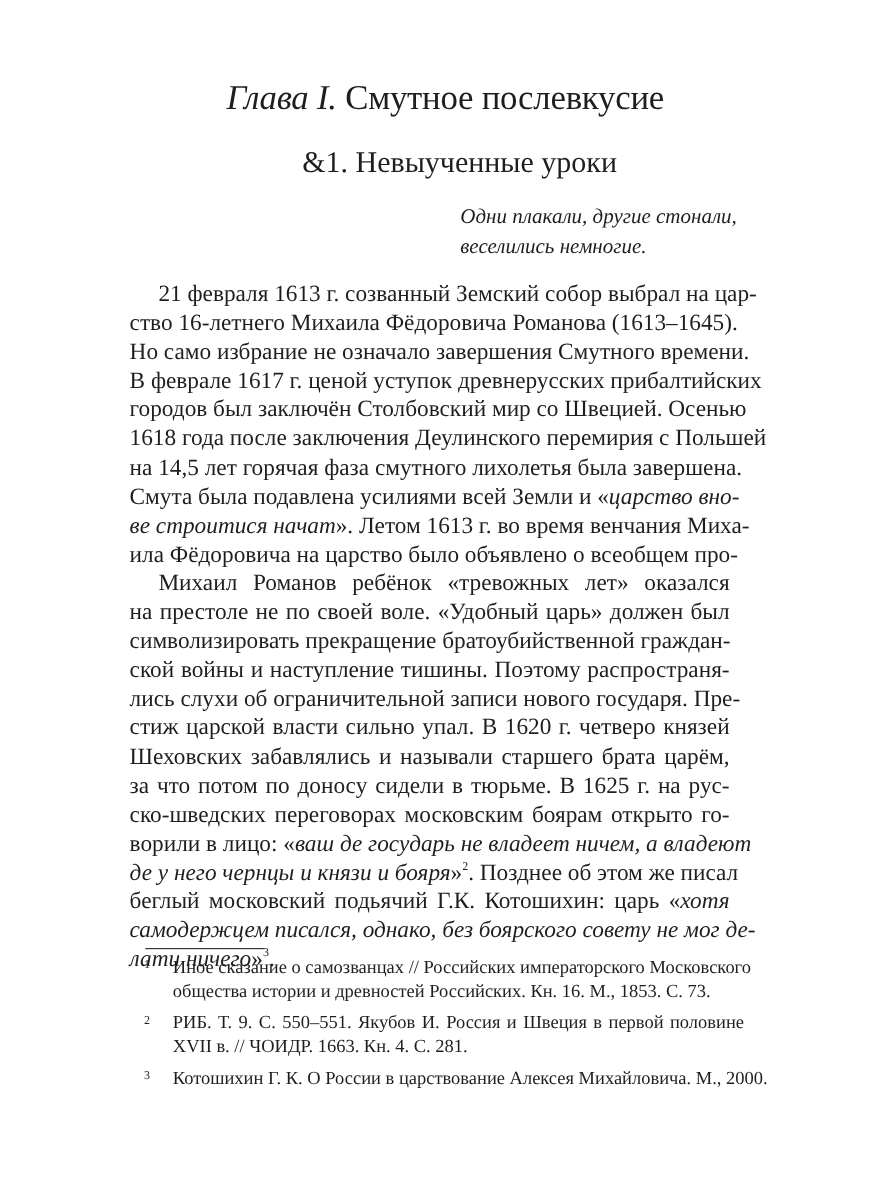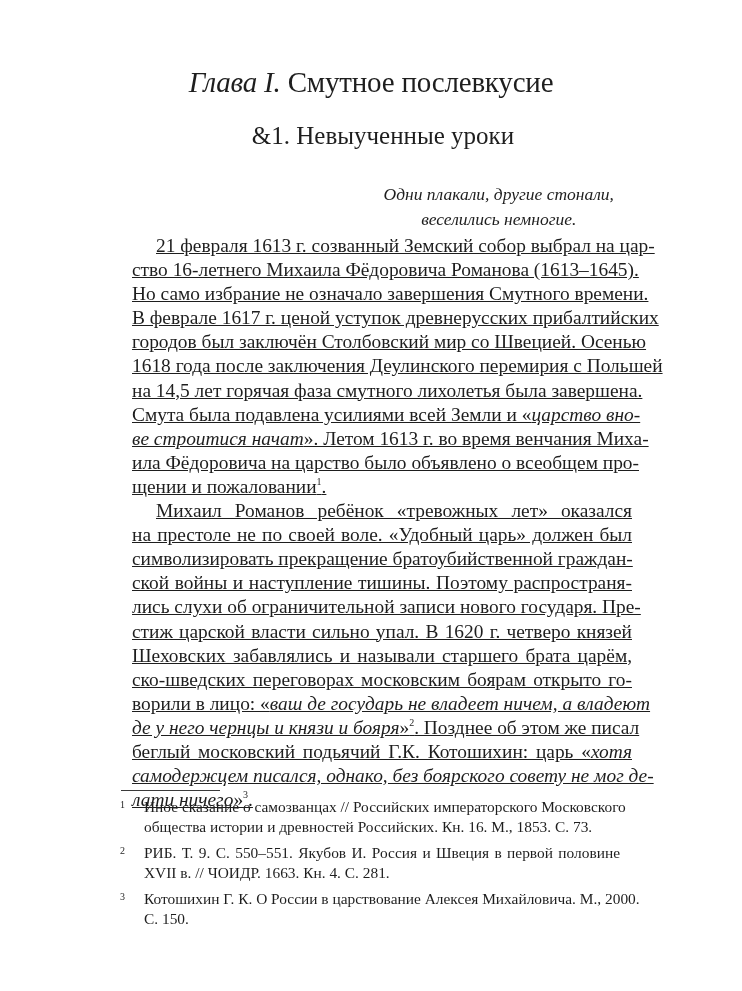--- a/index.html
+++ b/index.html
@@ -37,35 +37,34 @@
       top: 120px;
       padding-left: 24px;
       text-align: center;
       font-size: 25px;
       line-height: 32px;
       white-space: nowrap;
     }
     .epigraph {
       position: absolute;
       right: 128px;
-      top: 182px;
-      text-align: center;
+      top: 168px;
+      text-align: left;
       font-style: italic;
       font-size: 17.5px;
       line-height: 25px;
       white-space: nowrap;
     }
     .body-text {
       position: absolute;
-      left: 132px;
+      left: 108px;
       top: 234px;
       width: 500px;
       font-size: 19.4px;
       line-height: 24.1px;
-      text-decoration: underline;
     }
     .line {
       display: block;
       white-space: nowrap;
       text-align: justify;
       text-align-last: justify;
       height: 24.1px;
     }
     .line.last { text-align-last: left; }
     .line.indent { padding-left: 24px; }
@@ -127,31 +126,31 @@
       <span class="line indent">21 февраля 1613 г. созванный Земский собор выбрал на цар-</span>
       <span class="line">ство 16-летнего Михаила Фёдоровича Романова (1613–1645).</span>
       <span class="line">Но само избрание не означало завершения Смутного времени.</span>
       <span class="line">В феврале 1617 г. ценой уступок древнерусских прибалтийских</span>
       <span class="line">городов был заключён Столбовский мир со Швецией. Осенью</span>
       <span class="line">1618 года после заключения Деулинского перемирия с Польшей</span>
       <span class="line">на 14,5 лет горячая фаза смутного лихолетья была завершена.</span>
       <span class="line"><span>Смута была подавлена усилиями всей Земли и «</span><span class="i">царство вно-</span></span>
       <span class="line"><span class="i">ве строитися начат</span><span>». Летом 1613 г. во время венчания Миха-</span></span>
       <span class="line">ила Фёдоровича на царство было объявлено о всеобщем про-</span>
-      <span class="line last"><span>щении и пожаловании</span><sup>1</sup><span>.</span></span>
     </div>
 
     <div>
       <span class="line indent">Михаил Романов ребёнок «тревожных лет» оказался</span>
       <span class="line">на престоле не по своей воле. «Удобный царь» должен был</span>
       <span class="line">символизировать прекращение братоубийственной граждан-</span>
       <span class="line">ской войны и наступление тишины. Поэтому распространя-</span>
       <span class="line">лись слухи об ограничительной записи нового государя. Пре-</span>
       <span class="line">стиж царской власти сильно упал. В 1620 г. четверо князей</span>
       <span class="line">Шеховских забавлялись и называли старшего брата царём,</span>
+      <span class="line">за что потом по доносу сидели в тюрьме. В 1625 г. на рус-</span>
       <span class="line">ско-шведских переговорах московским боярам открыто го-</span>
       <span class="line"><span>ворили в лицо: «</span><span class="i">ваш де государь не владеет ничем, а владеют</span></span>
       <span class="line"><span class="i">де у него чернцы и князи и бояря</span><span>»</span><sup>2</sup><span>. Позднее об этом же писал</span></span>
       <span class="line"><span>беглый московский подьячий Г.К. Котошихин: царь «</span><span class="i">хотя</span></span>
       <span class="line i">самодержцем писался, однако, без боярского совету не мог де-</span>
       <span class="line last"><span class="i">лати ничего</span><span>»</span><sup>3</sup><span>.</span></span>
     </div>
   </div>
 
   <div class="rule"></div>
@@ -163,17 +162,16 @@
       <span class="line last">общества истории и древностей Российских. Кн. 16. М., 1853. С. 73.</span>
     </div>
     <div class="fn">
       <span class="fn-num">2</span>
       <span class="line">РИБ. Т. 9. С. 550–551. Якубов И. Россия и Швеция в первой половине</span>
       <span class="line last">XVII в. // ЧОИДР. 1663. Кн. 4. С. 281.</span>
     </div>
     <div class="fn">
       <span class="fn-num">3</span>
       <span class="line">Котошихин Г. К. О России в царствование Алексея Михайловича. М., 2000.</span>
-      <span class="line last">С. 150.</span>
     </div>
   </div>
 
 </div>
 
 </body></html>

